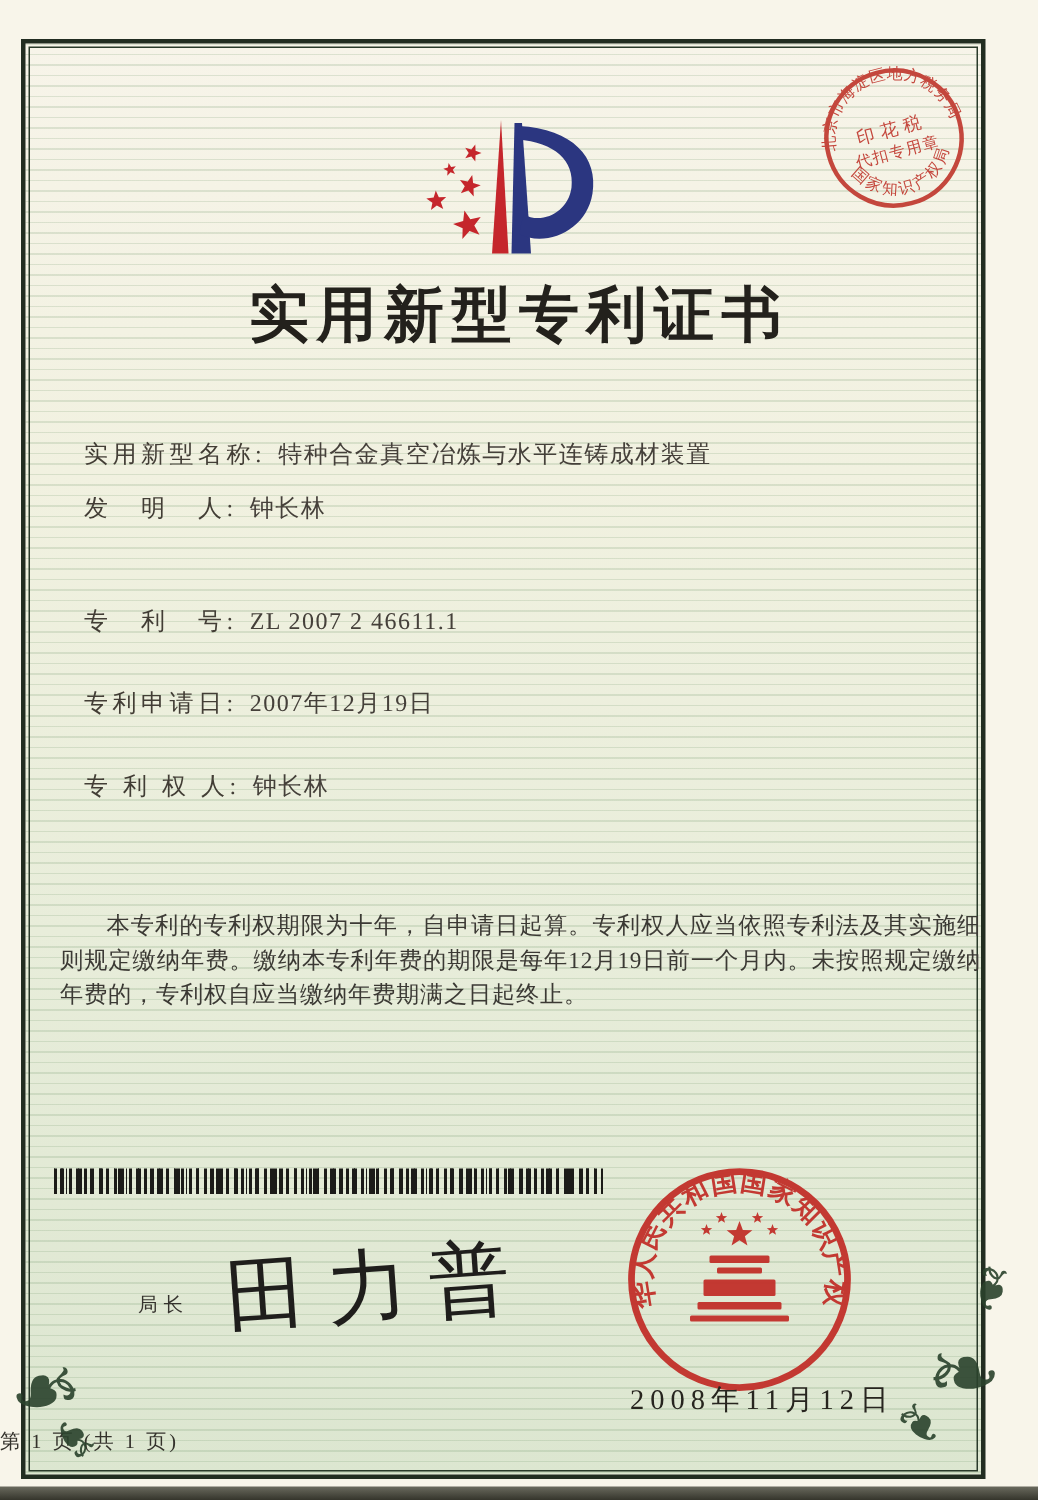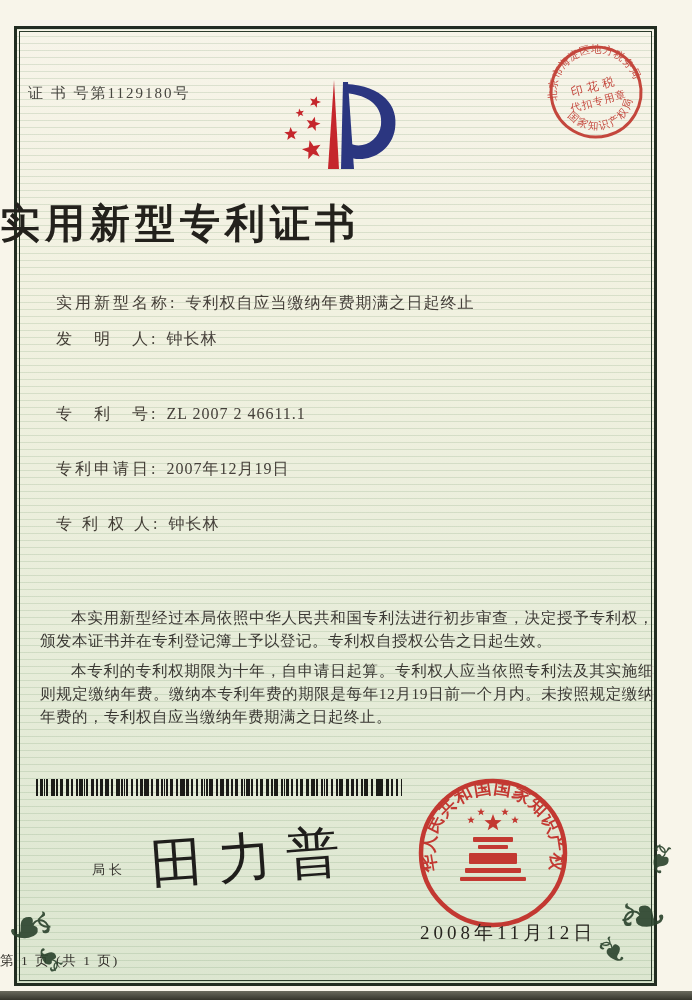--- a/index.html
+++ b/index.html
@@ -24,21 +24,21 @@
   .scan-strip-bottom {
     position:absolute; left:0; bottom:0; width:100%; height:9px;
     background:linear-gradient(180deg,#6a6a5e,#35352c);
   }
 
   .cert-number {
     position:absolute; left:28px; top:84px;
     font-size:15px; letter-spacing:2px; color:#474640;
   }
   .title {
-    position:absolute; left:0; top:196px; width:692px; 
+    position:absolute; left:0; top:182px; width:692px; text-align:center;
     font-size:40px; font-weight:700; letter-spacing:5px; color:#23211c;
   }
   .field-row { position:absolute; left:56px; font-size:16px; color:#423d35; white-space:nowrap; }
   .field-label { letter-spacing:3px; margin-right:8px;margin-top:42px; }
   .field-value { letter-spacing:1px; color:#45403a; }
   .paragraphs {
     position:absolute; left:40px; top:606px; width:614px;
     font-size:15.5px; line-height:23px; letter-spacing:0.5px;
     color:#3b3934; text-align:justify;
   }
@@ -80,21 +80,20 @@
 </head>
 <body>
 
 <div class="page">
 
   <div class="frame-bg"></div>
   <div class="frame-outer">
     <div class="frame-inner"></div>
   </div>
 
-  <div class="cert-number">证 书 号第1129180号</div>
 
   <svg class="logo-svg" width="180" height="115" viewBox="0 0 180 115">
     <g fill="#c5262c">
       <polygon transform="translate(57,30) scale(6) rotate(18)" points="0,-1 0.247,-0.34 0.951,-0.309 0.4,0.13 0.588,0.809 0,0.42 -0.588,0.809 -0.4,0.13 -0.951,-0.309 -0.247,-0.34"></polygon>
       <polygon transform="translate(42,41) scale(4.5) rotate(-12)" points="0,-1 0.247,-0.34 0.951,-0.309 0.4,0.13 0.588,0.809 0,0.42 -0.588,0.809 -0.4,0.13 -0.951,-0.309 -0.247,-0.34"></polygon>
       <polygon transform="translate(55,52) scale(7.5) rotate(14)" points="0,-1 0.247,-0.34 0.951,-0.309 0.4,0.13 0.588,0.809 0,0.42 -0.588,0.809 -0.4,0.13 -0.951,-0.309 -0.247,-0.34"></polygon>
       <polygon transform="translate(33,62) scale(7) rotate(-4)" points="0,-1 0.247,-0.34 0.951,-0.309 0.4,0.13 0.588,0.809 0,0.42 -0.588,0.809 -0.4,0.13 -0.951,-0.309 -0.247,-0.34"></polygon>
       <polygon transform="translate(54,78) scale(10) rotate(-14)" points="0,-1 0.247,-0.34 0.951,-0.309 0.4,0.13 0.588,0.809 0,0.42 -0.588,0.809 -0.4,0.13 -0.951,-0.309 -0.247,-0.34"></polygon>
     </g>
     <polygon points="76,8 70,97 81,97" fill="#c5262c"></polygon>
@@ -118,37 +117,36 @@
         <textPath href="#taxBottom" startOffset="50%">国家知识产权局</textPath>
       </text>
       <text x="0" y="-2" font-size="12" letter-spacing="4" text-anchor="middle">印花税</text>
       <text x="0" y="13" font-size="10.5" letter-spacing="1" text-anchor="middle">代扣专用章</text>
     </g>
   </svg>
 
   <div class="title">实用新型专利证书</div>
 
   <div class="field-row" style="top:293px">
-    <span class="field-label">实用新型名称:</span><span class="field-value">专利权自应当缴纳年费期满之日起终止</span>
+    <span class="field-label">实用新型名称:</span><span class="field-value">特种合金真空冶炼与水平连铸成材装置</span>
   </div>
   <div class="field-row" style="top:329px">
     <span class="field-label">发　明　人:</span><span class="field-value">钟长林</span>
   </div>
   <div class="field-row" style="top:404px">
     <span class="field-label">专　利　号:</span><span class="field-value">ZL 2007 2 46611.1</span>
   </div>
   <div class="field-row" style="top:459px">
     <span class="field-label">专利申请日:</span><span class="field-value">2007年12月19日</span>
   </div>
   <div class="field-row" style="top:514px">
     <span class="field-label">专 利 权 人:</span><span class="field-value">钟长林</span>
   </div>
 
   <div class="paragraphs">
-    <p>本实用新型经过本局依照中华人民共和国专利法进行初步审查，决定授予专利权，颁发本证书并在专利登记簿上予以登记。专利权自授权公告之日起生效。</p>
     <p>本专利的专利权期限为十年，自申请日起算。专利权人应当依照专利法及其实施细则规定缴纳年费。缴纳本专利年费的期限是每年12月19日前一个月内。未按照规定缴纳年费的，专利权自应当缴纳年费期满之日起终止。</p>
   </div>
 
   <div class="barcode"></div>
 
   <div class="director-label">局长</div>
   <div class="signature">田力普</div>
 
   <svg class="office-seal-svg" width="156" height="156" viewBox="-78 -78 156 156">
     <defs>

